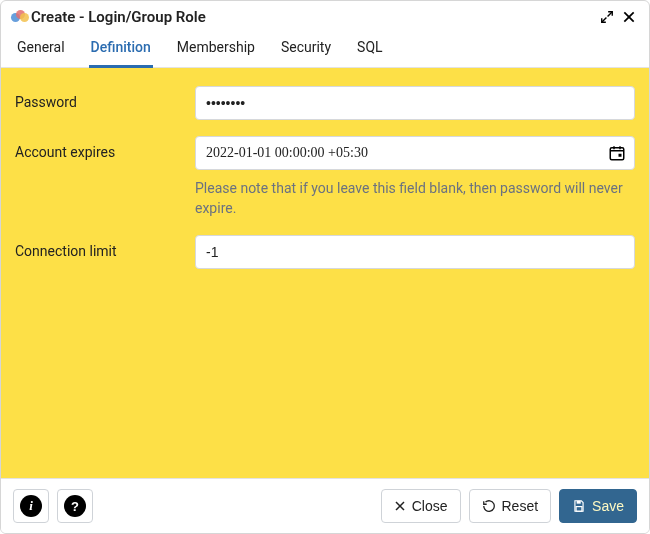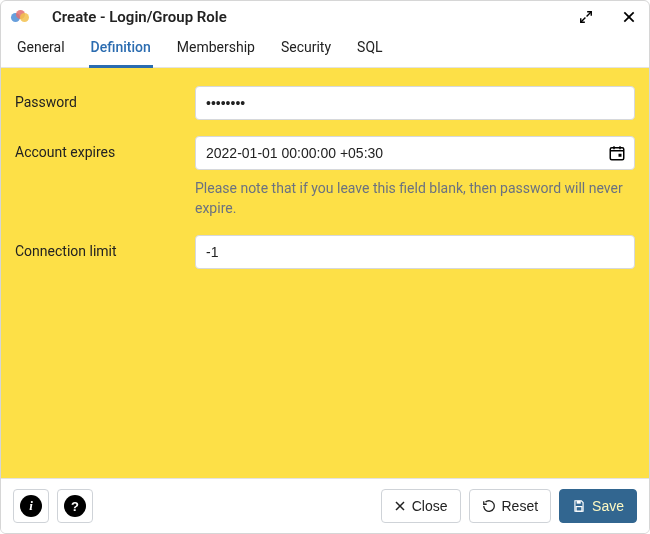--- a/index.html
+++ b/index.html
@@ -18,21 +18,21 @@
     overflow: hidden;
     display: flex;
     flex-direction: column;
     background: #fff;
   }
   
   .titlebar {
     display: flex;
     align-items: center;
     padding: 6px 10px 4px 10px;
-    gap: 23px;
+    gap: 2px;
   }
   .titlebar .title {
     font-weight: 600;
     font-size: 15px;
     flex: 1;
   }
   .titlebar .icon-btn {
     width: 20px; height: 20px;
     display: inline-flex; align-items: center; justify-content: center;
     cursor: pointer;
@@ -84,21 +84,21 @@
     border: 1px solid #d6d8db;
     border-radius: 4px;
     padding: 6px 10px;
     font-size: 14px;
     background: #fff;
     color: #222;
   }
   .input-with-icon {
     position: relative;
   }
-  .input-with-icon .input { padding-right: 24px; }
+  .input-with-icon .input { padding-right: 24px; font-family: Liberation Serif, serif; }
   .input-with-icon .end-icon {
     position: absolute;
     right: 8px; top: 50%; transform: translateY(-50%);
     width: 20px; height: 20px;
     display: inline-flex; align-items: center; justify-content: center;
     cursor: pointer;
   }
   .helper {
     margin-top: 8px;
     color: #6b7280;

